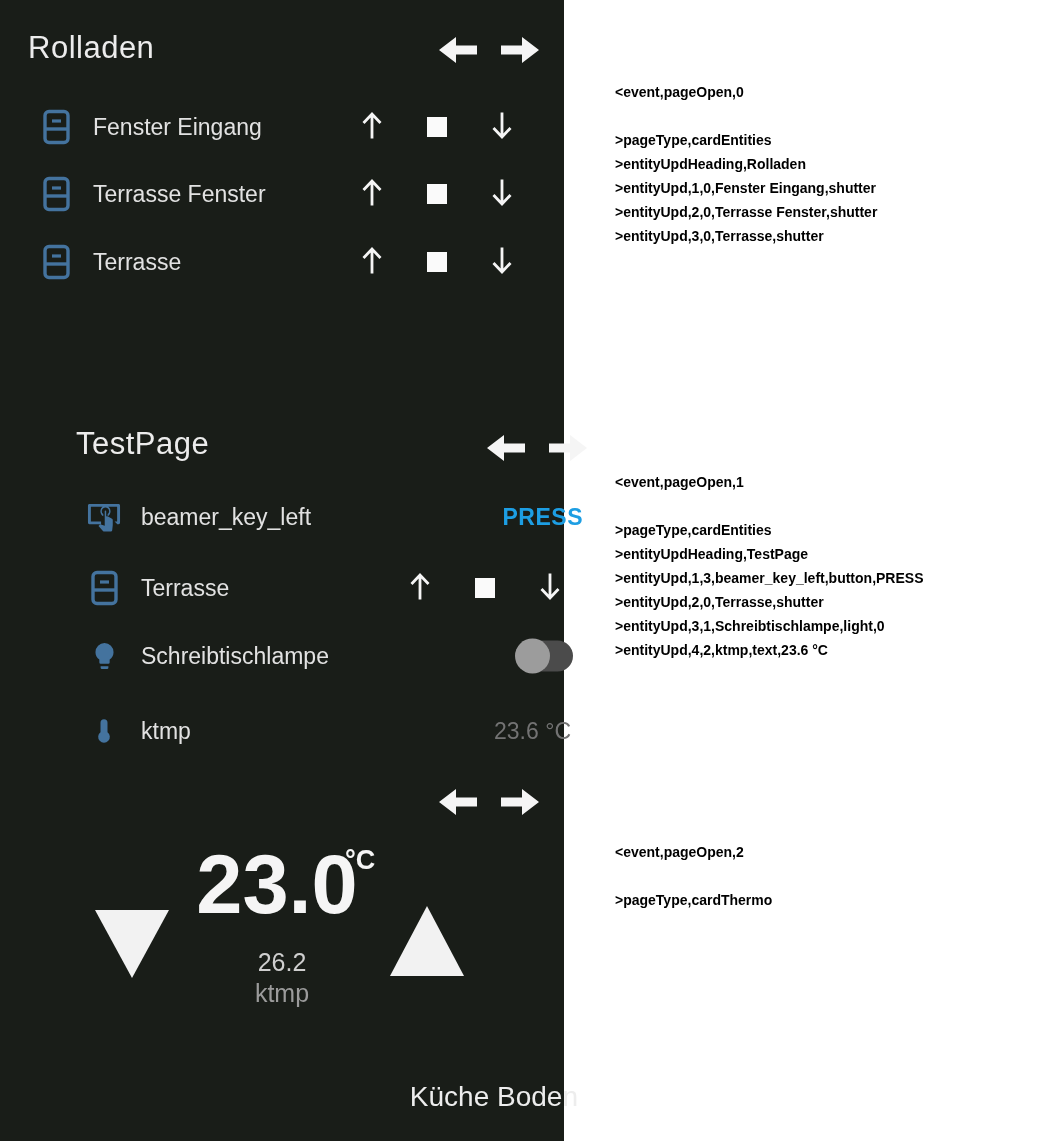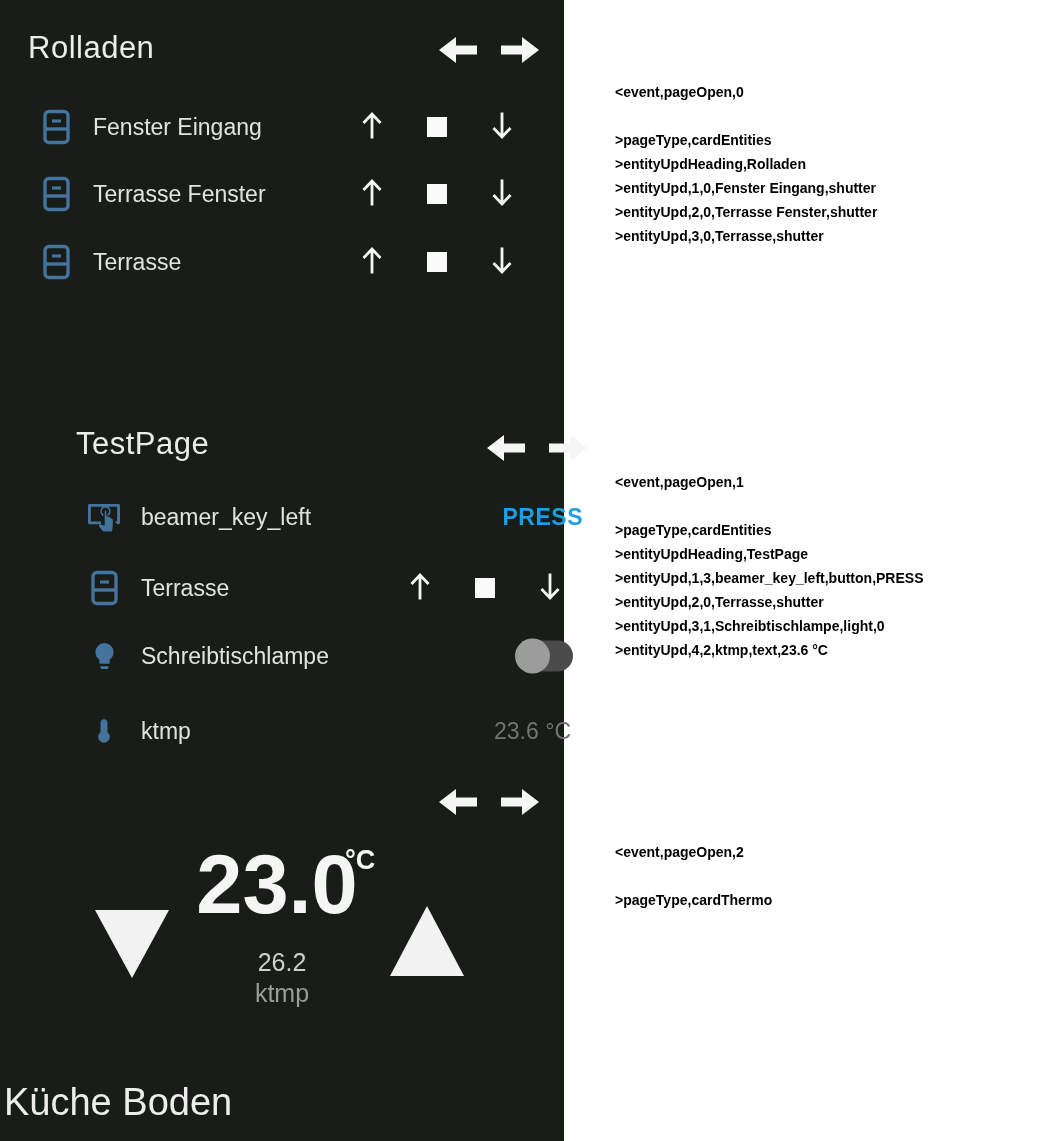--- a/index.html
+++ b/index.html
@@ -40,22 +40,22 @@
   .temp-current { position:absolute; left:277px; top:83px; transform:translateX(-50%);
                   color:#f5f5f5; font-size:83px; font-weight:700; line-height:1;text-align:center; }
   .temp-unit { position:absolute; left:345px; top:85px; color:#f5f5f5; font-size:27px; font-weight:700; }
   .tri-btn { position:absolute; background:none; border:0; padding:0; cursor:pointer; }
   .tri-down { left:95px;  top:150px; }
   .tri-up   { left:390px; top:146px; }
   .temp-target { position:absolute; left:282px; top:188px; transform:translateX(-50%);
                  color:#cfcfcf; font-size:25px; }
   .temp-state  { position:absolute; left:282px; top:219px; transform:translateX(-50%);
                  color:#9b9b9b; font-size:25px; }
-  .thermo-name { position:absolute; left:4px; top:321px; width:564px; text-align:left;
-                 color:#ededed; font-size:38px; }
+  .thermo-name { position:absolute; left:14px; top:321px; width:564px; text-align:right;
+                 color:#ededed; font-size:28px; }
 
   
   .ann { position:absolute; left:615px; color:#000000; font-weight:700; font-size:14px; }
   .ann-line { height:24px; line-height:24px; white-space:nowrap; }
   .ann-1 { top:80px; }
   .ann-2 { top:470px; }
   .ann-3 { top:840px; }
 
   svg { overflow:visible; }
 </style>

